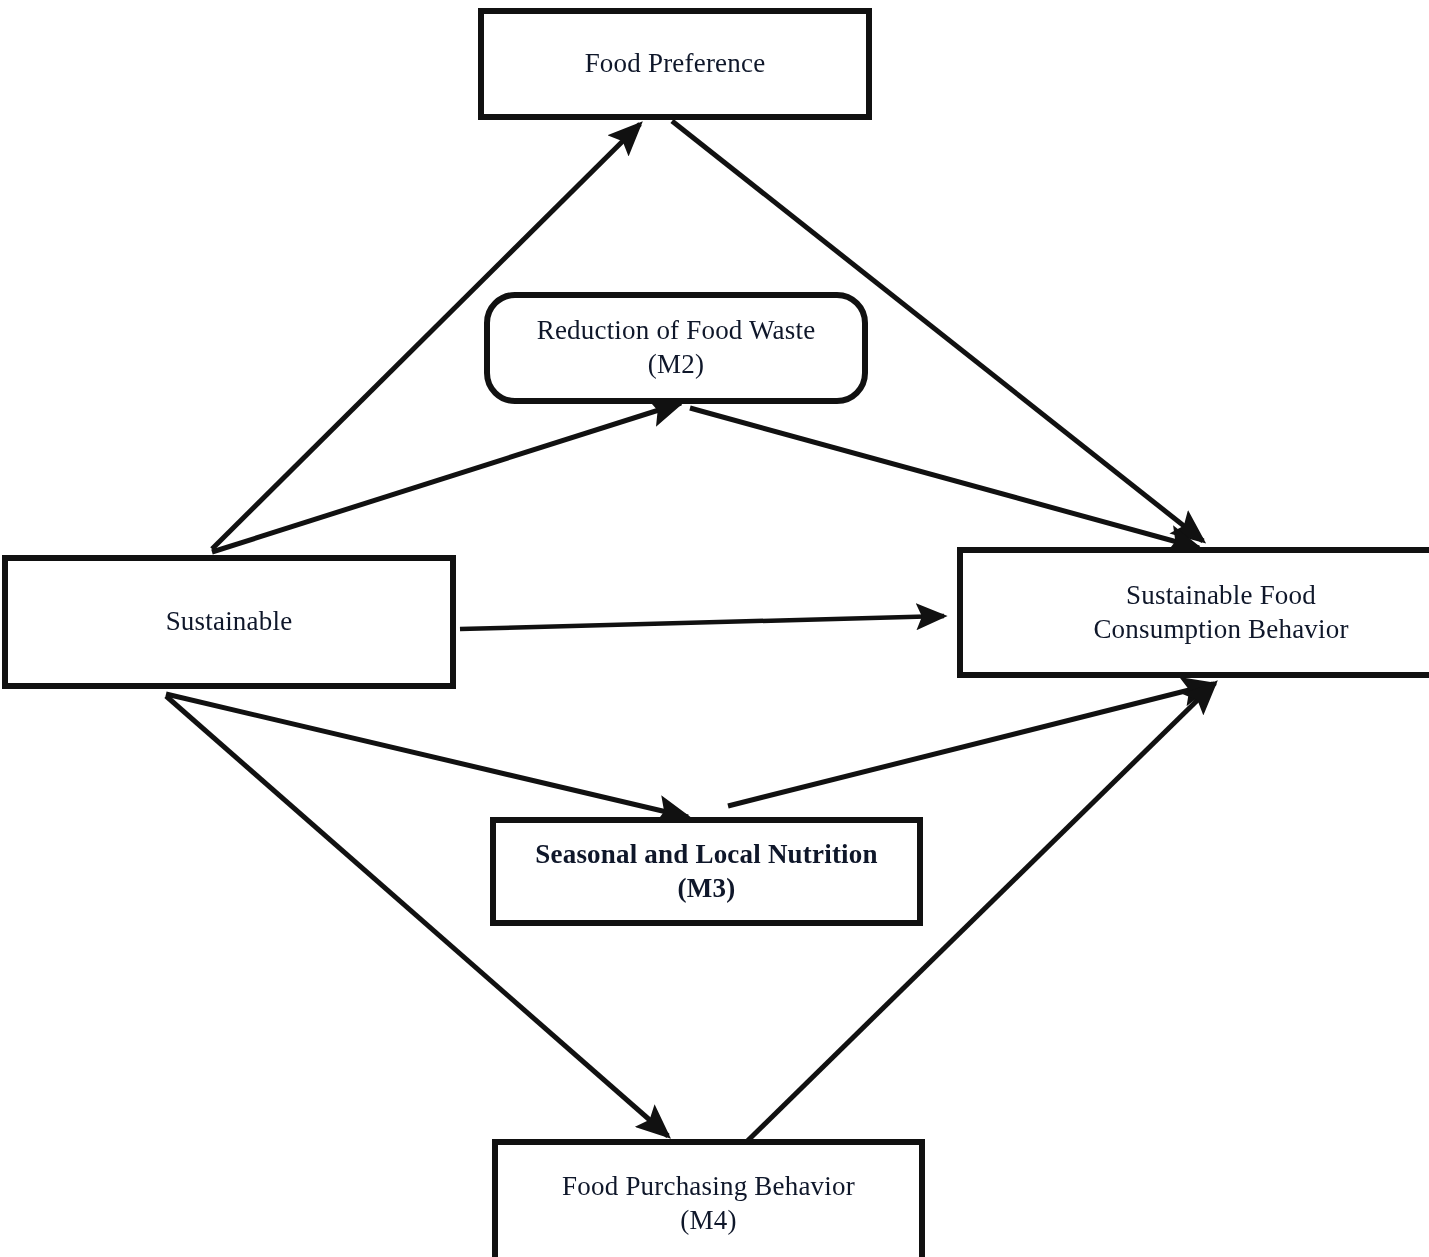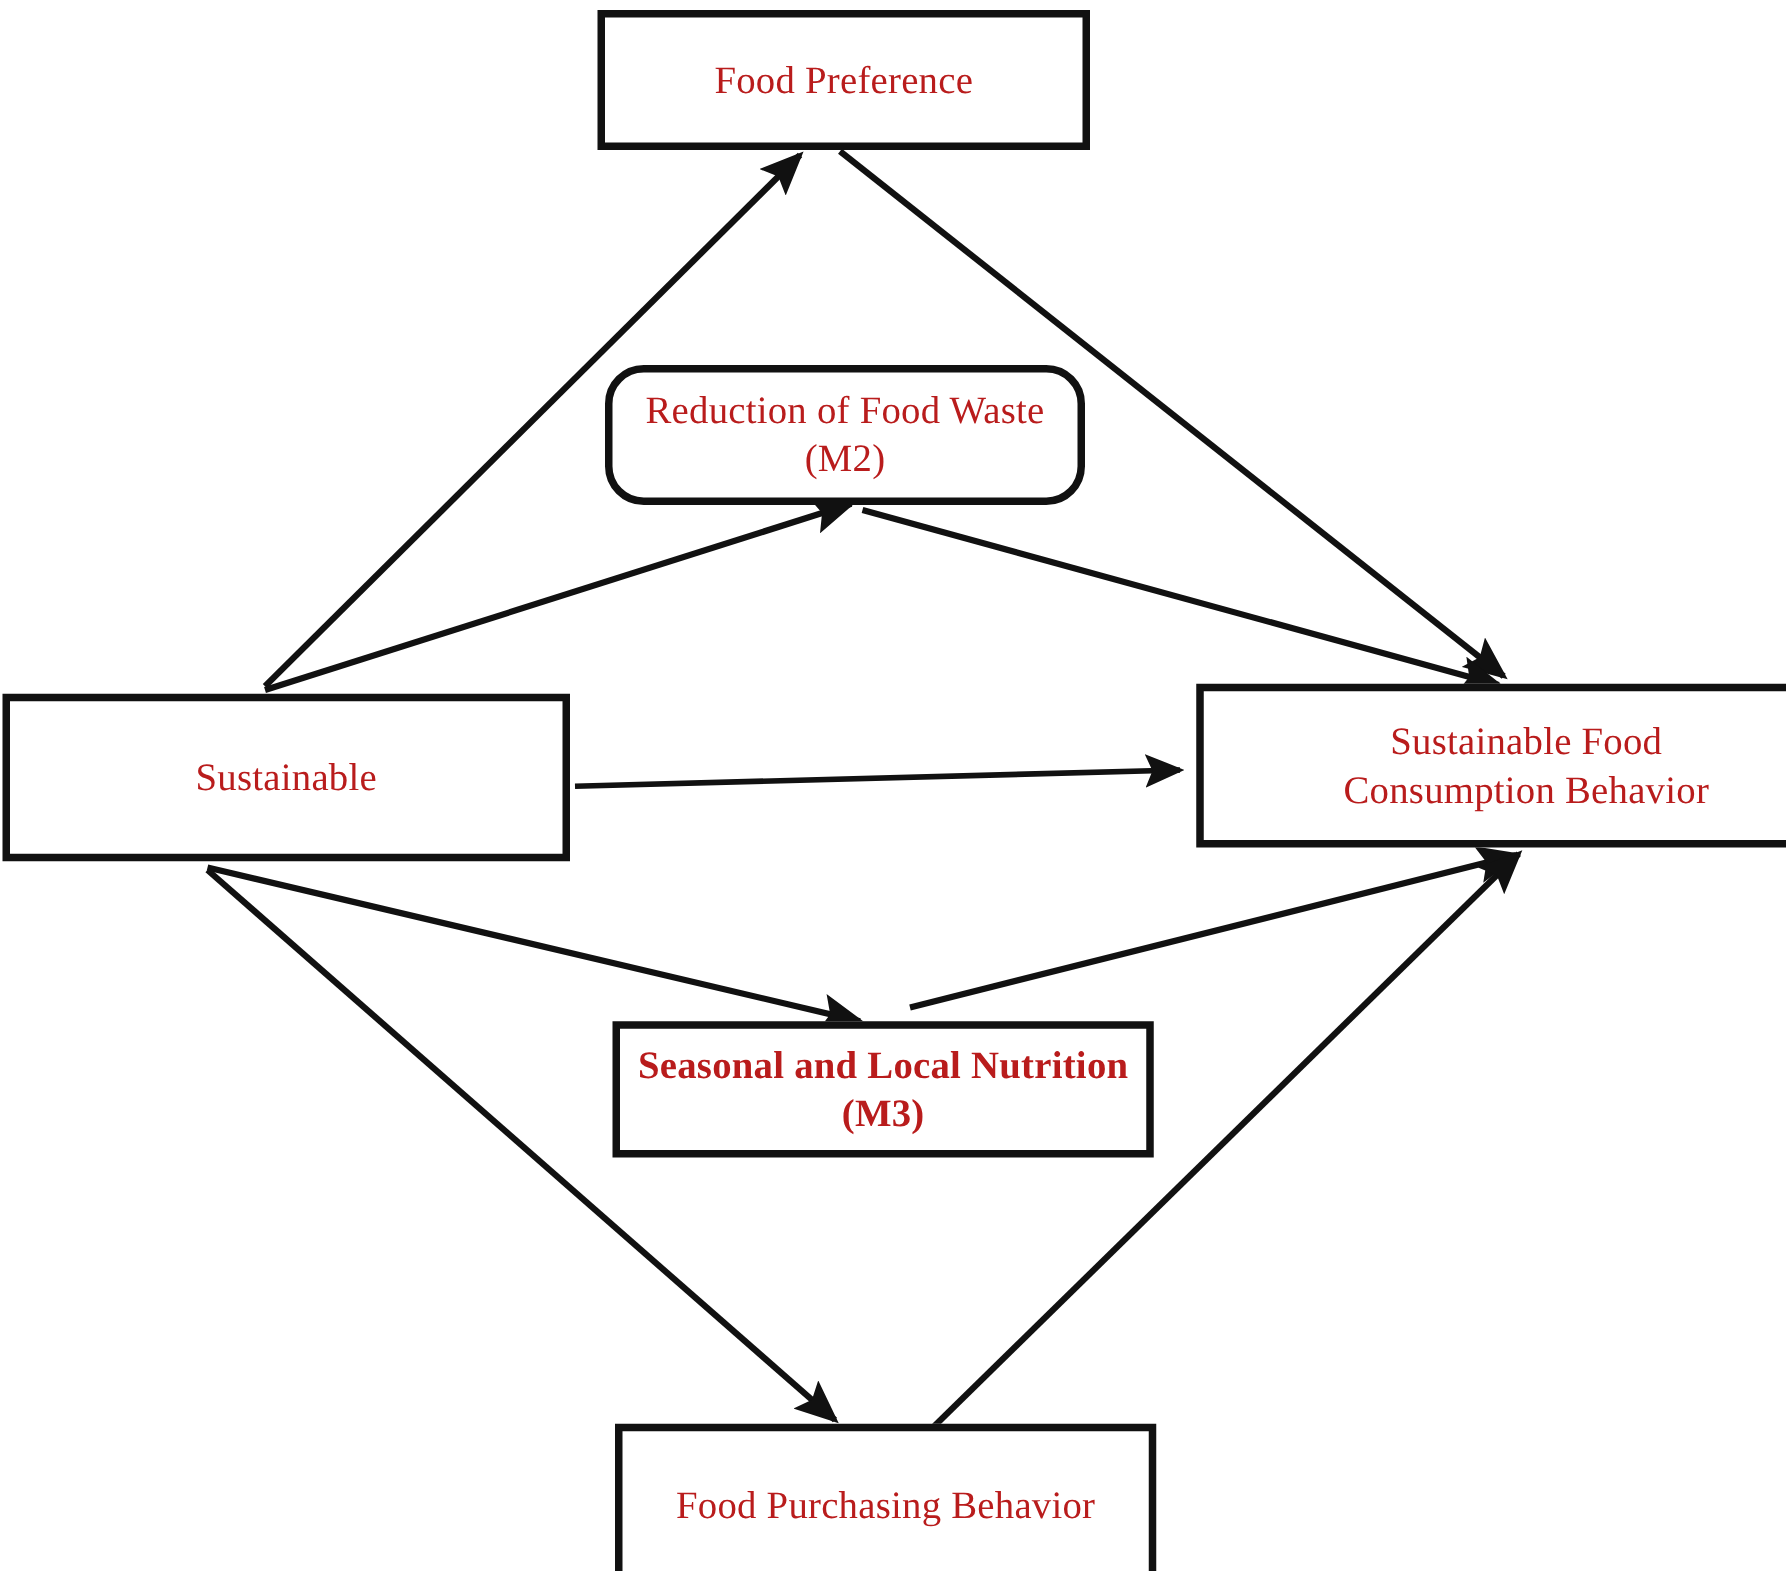--- a/index.html
+++ b/index.html
@@ -29,22 +29,22 @@
     border: 6px solid #111111;
     display: flex;
     align-items: center;
     justify-content: center;
     text-align: center;
     z-index: 3;
   }
   .node-inner {
     padding: 0 10px;
     line-height: 1.25;
-    color: #b91c1c;
-    font-size: 31px;
+    color: #0f172a;
+    font-size: 27px;
     letter-spacing: 0.2px;
   }
   .node-line {
     display: block;
   }
 </style>
 </head>
 <body>
 
 <div id="diagram-root">
@@ -104,16 +104,17 @@
   <div class="node-box" style="left:490px; top:817px; width:433px; height:109px;font-weight:bold;">
     <div class="node-inner">
       <span class="node-line">Seasonal and Local Nutrition</span>
       <span class="node-line">(M3)</span>
     </div>
   </div>
 
   <div class="node-box" style="left:492px; top:1139px; width:433px; height:130px;">
     <div class="node-inner">
       <span class="node-line">Food Purchasing Behavior</span>
+      <span class="node-line">(M4)</span>
     </div>
   </div>
 
 </div>
 
 </body></html>

